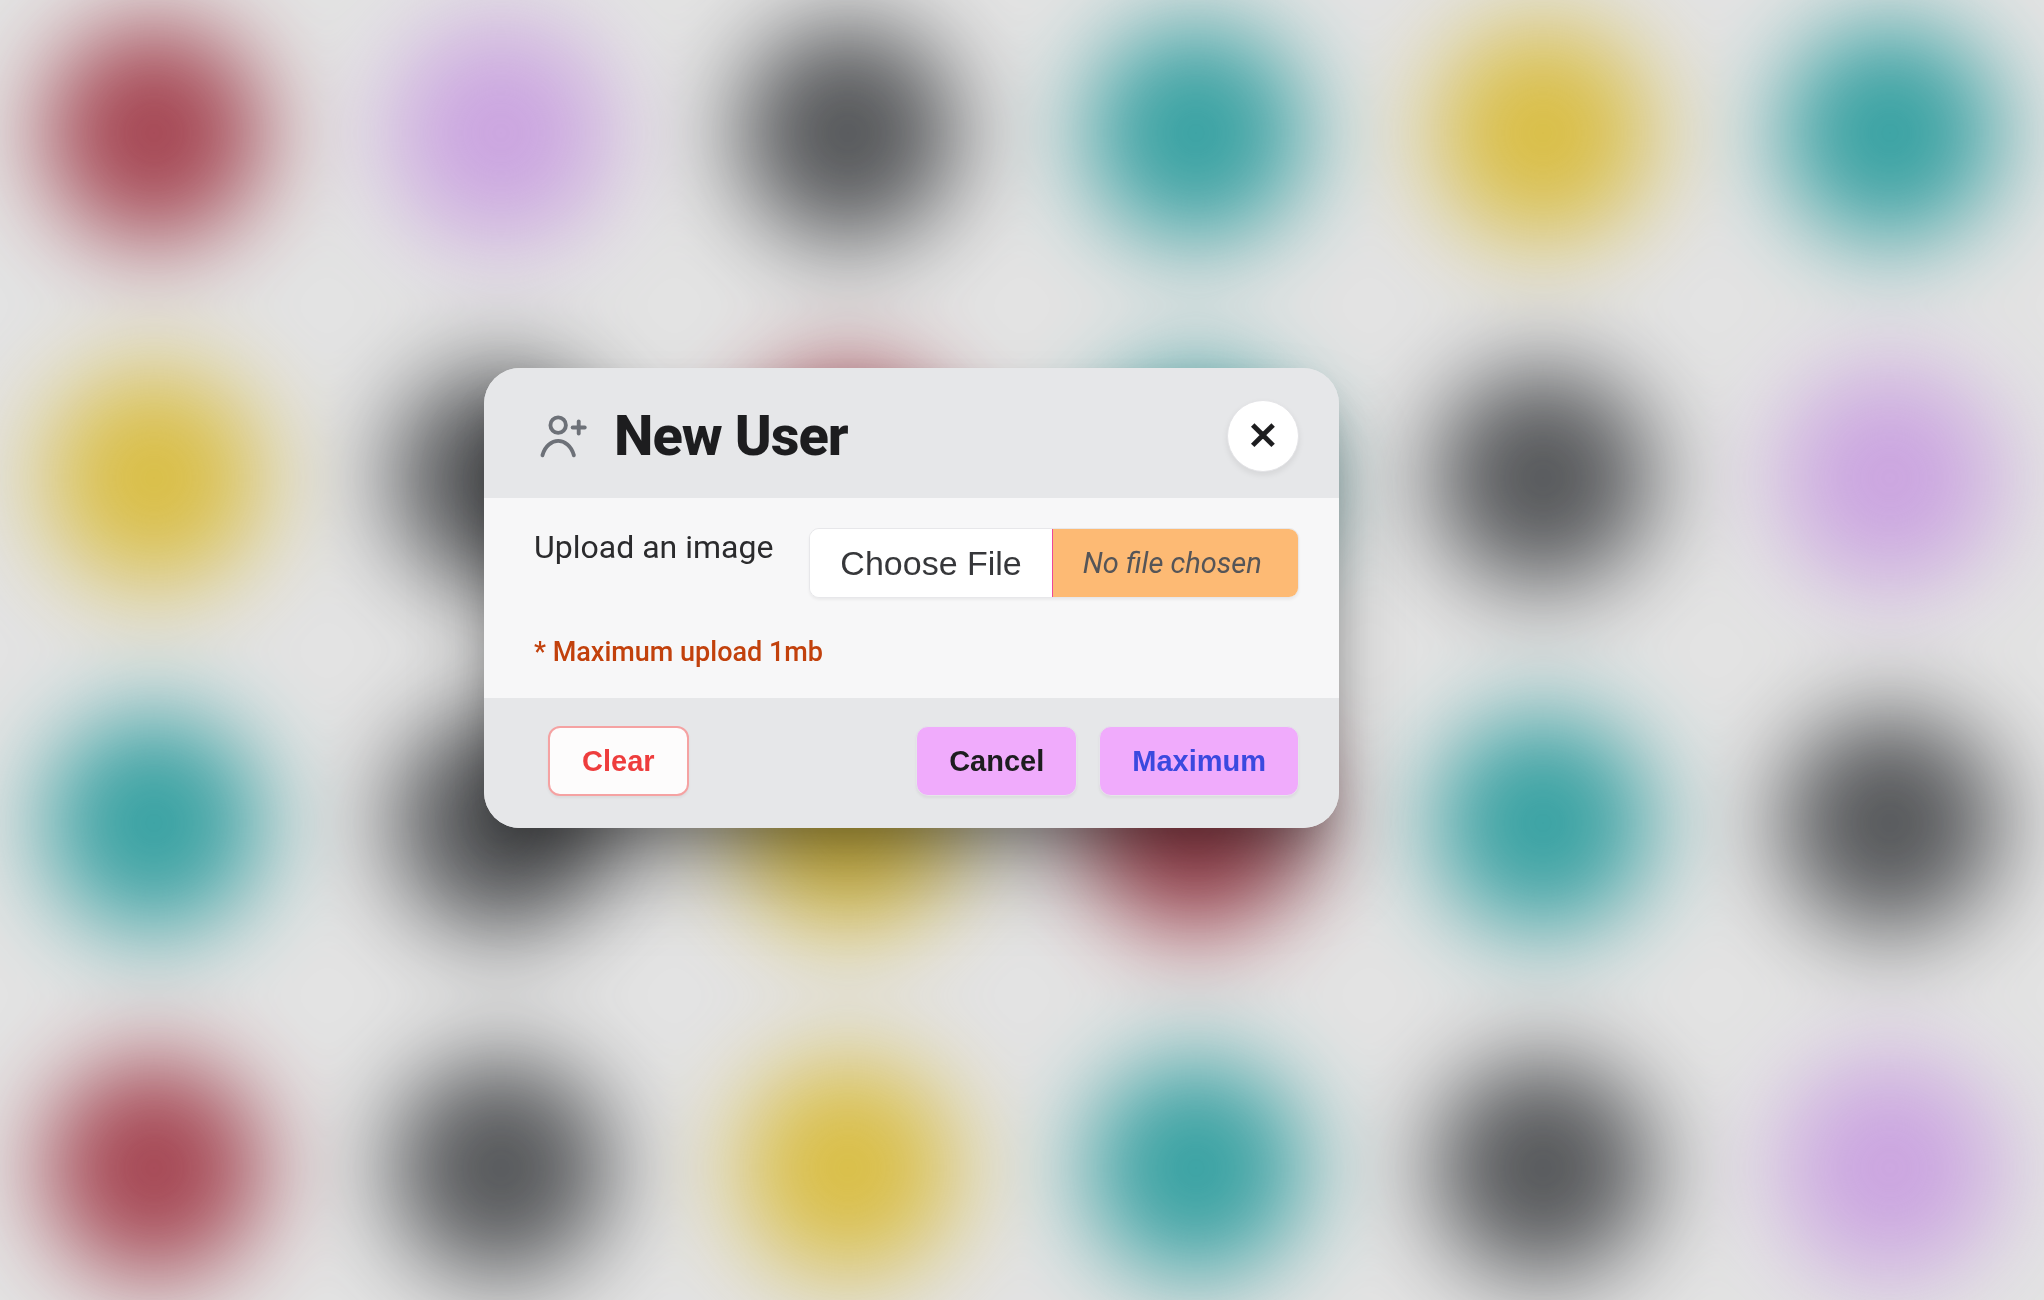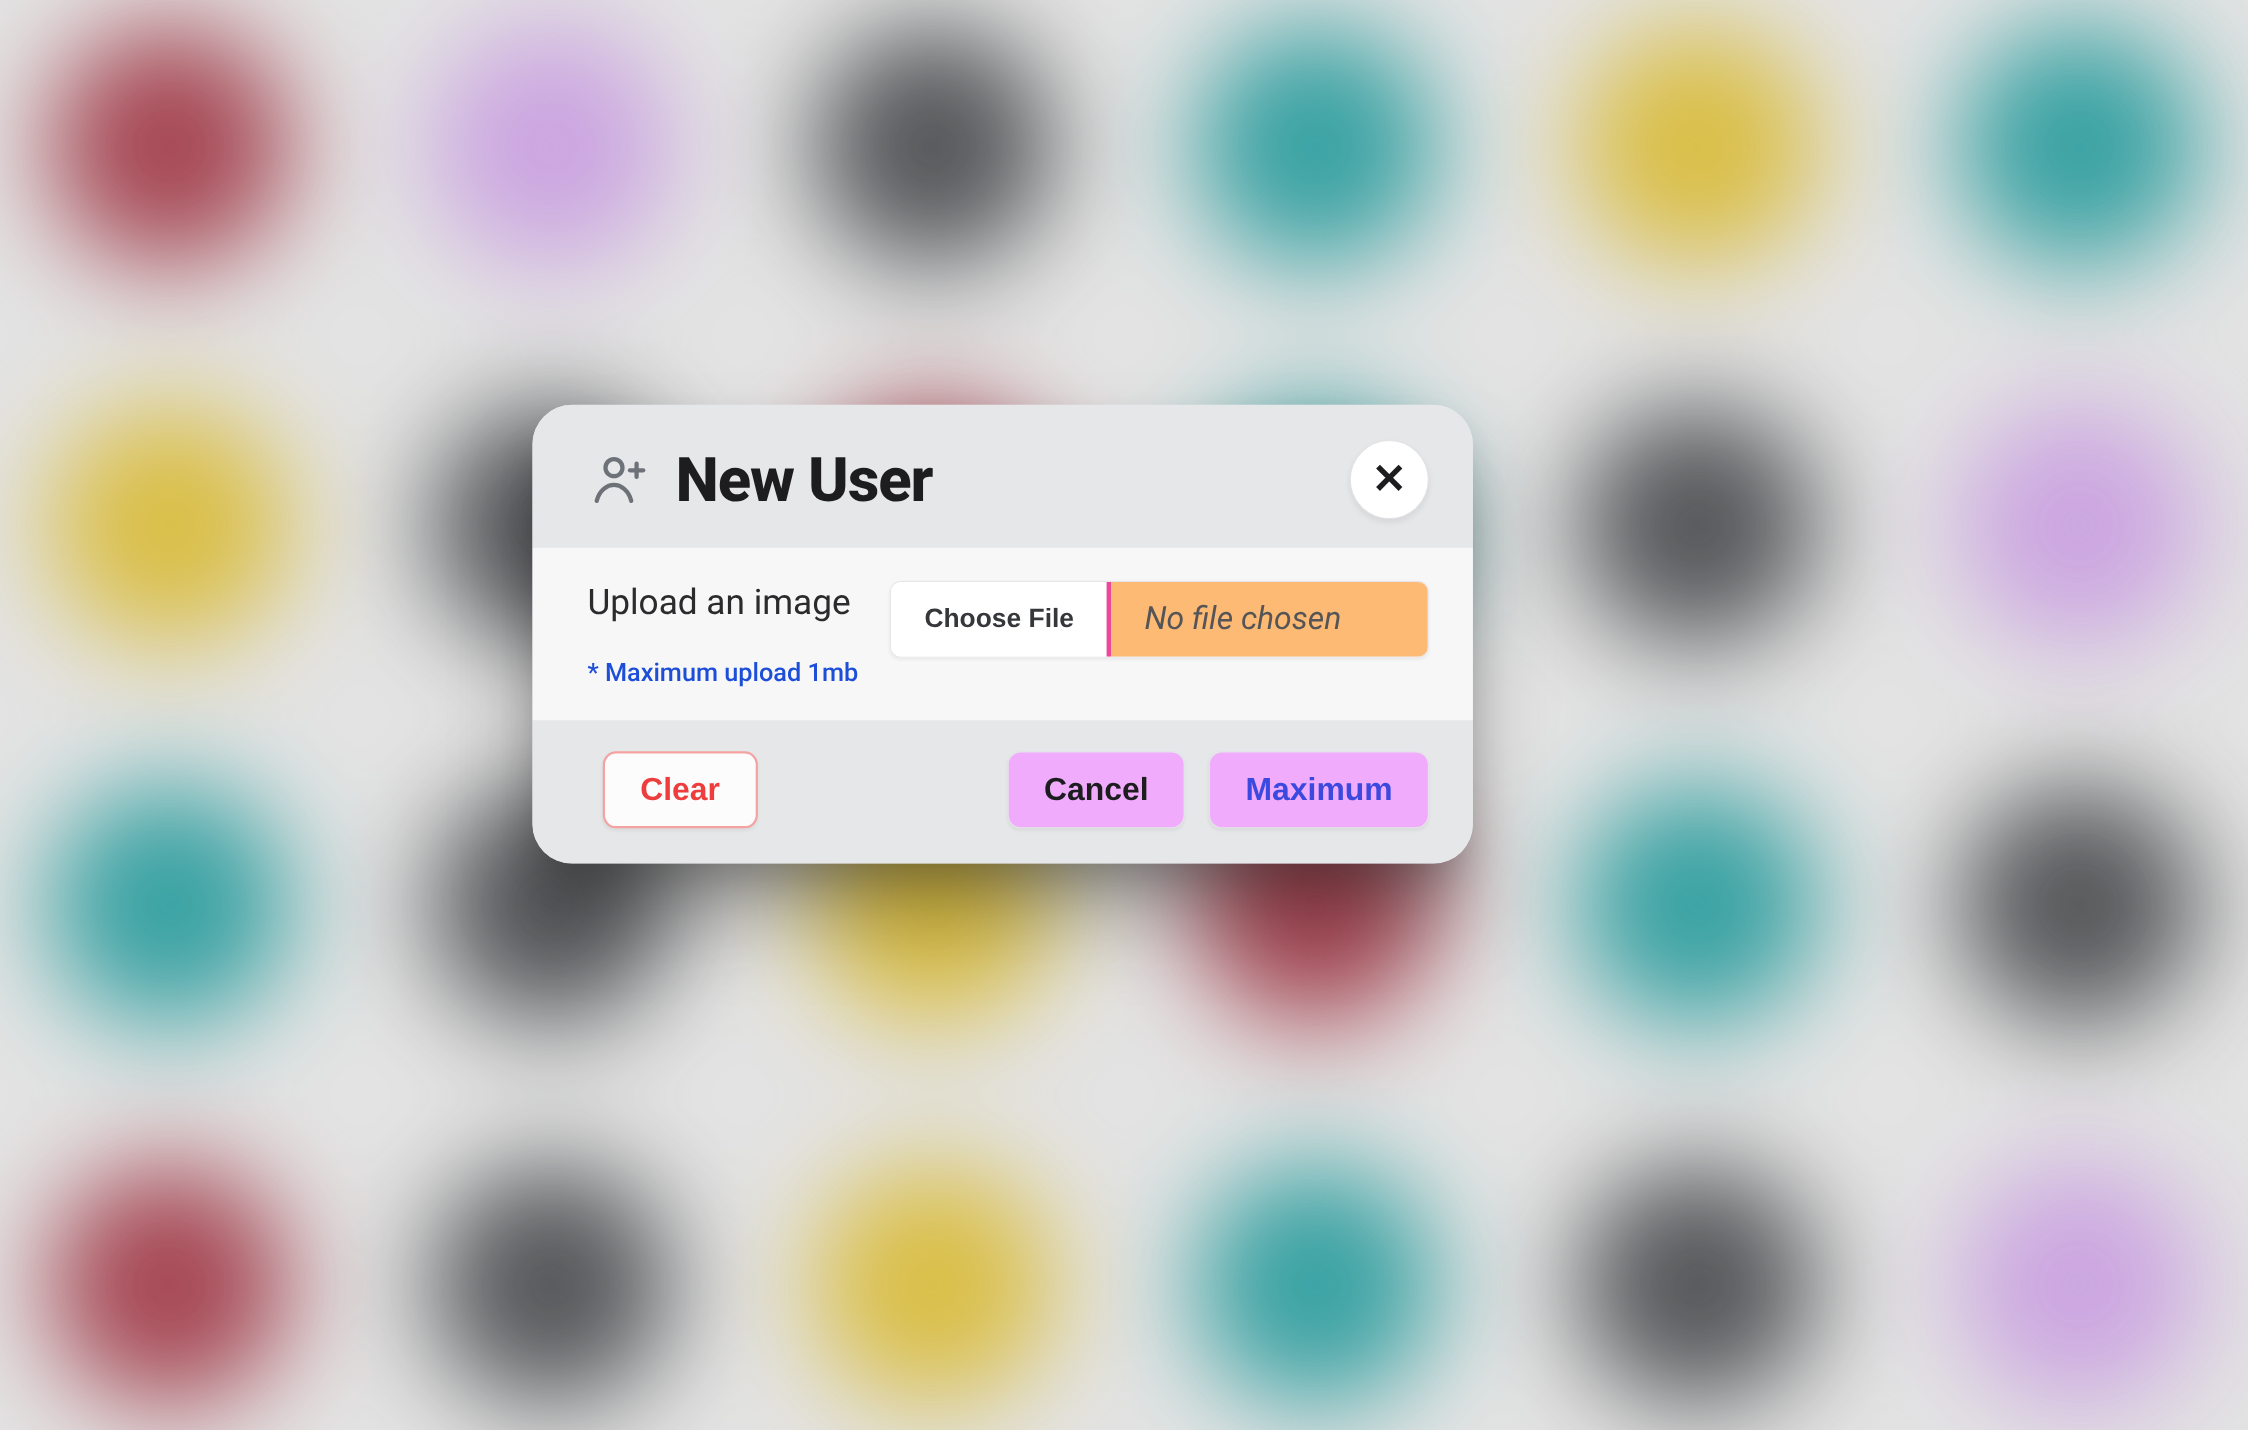--- a/index.html
+++ b/index.html
@@ -102,40 +102,41 @@
       display: flex;
       border-radius: 10px;
       overflow: hidden;
       border: 1px solid #e7e7ea;
       box-shadow: 0 2px 3px rgba(0,0,0,0.05);
       height: 70px;
     }
     .choose-file-btn {
       background: #fff;
       border: none;
-      border-right: 4px solid #ec4899;
+      border-right: 1px solid #ec4899;
       padding: 0 30px;
-      font-size: 24px;
-      font-weight: 700;
+      font-size: 34px;
+      font-weight: 400;
       color: #36373a;
       cursor: pointer;
     }
     .file-status {
       flex: 1;
       background: #fdba74;
       display: flex;
       align-items: center;
       padding-left: 30px;
       font-size: 29px;
       color: #555558;
       font-style: italic;
     }
     .hint {
-      font-size: 23px;
-      color: #1d4ed8;
+      margin-top: 38px;
+      font-size: 27px;
+      color: #c2410c;
       font-weight: 500;
     }
 
     .modal-footer {
       background: #e6e7e9;
       padding: 28px 40px 32px 64px;
       display: flex;
       gap: 22px;
     }
     .btn {

